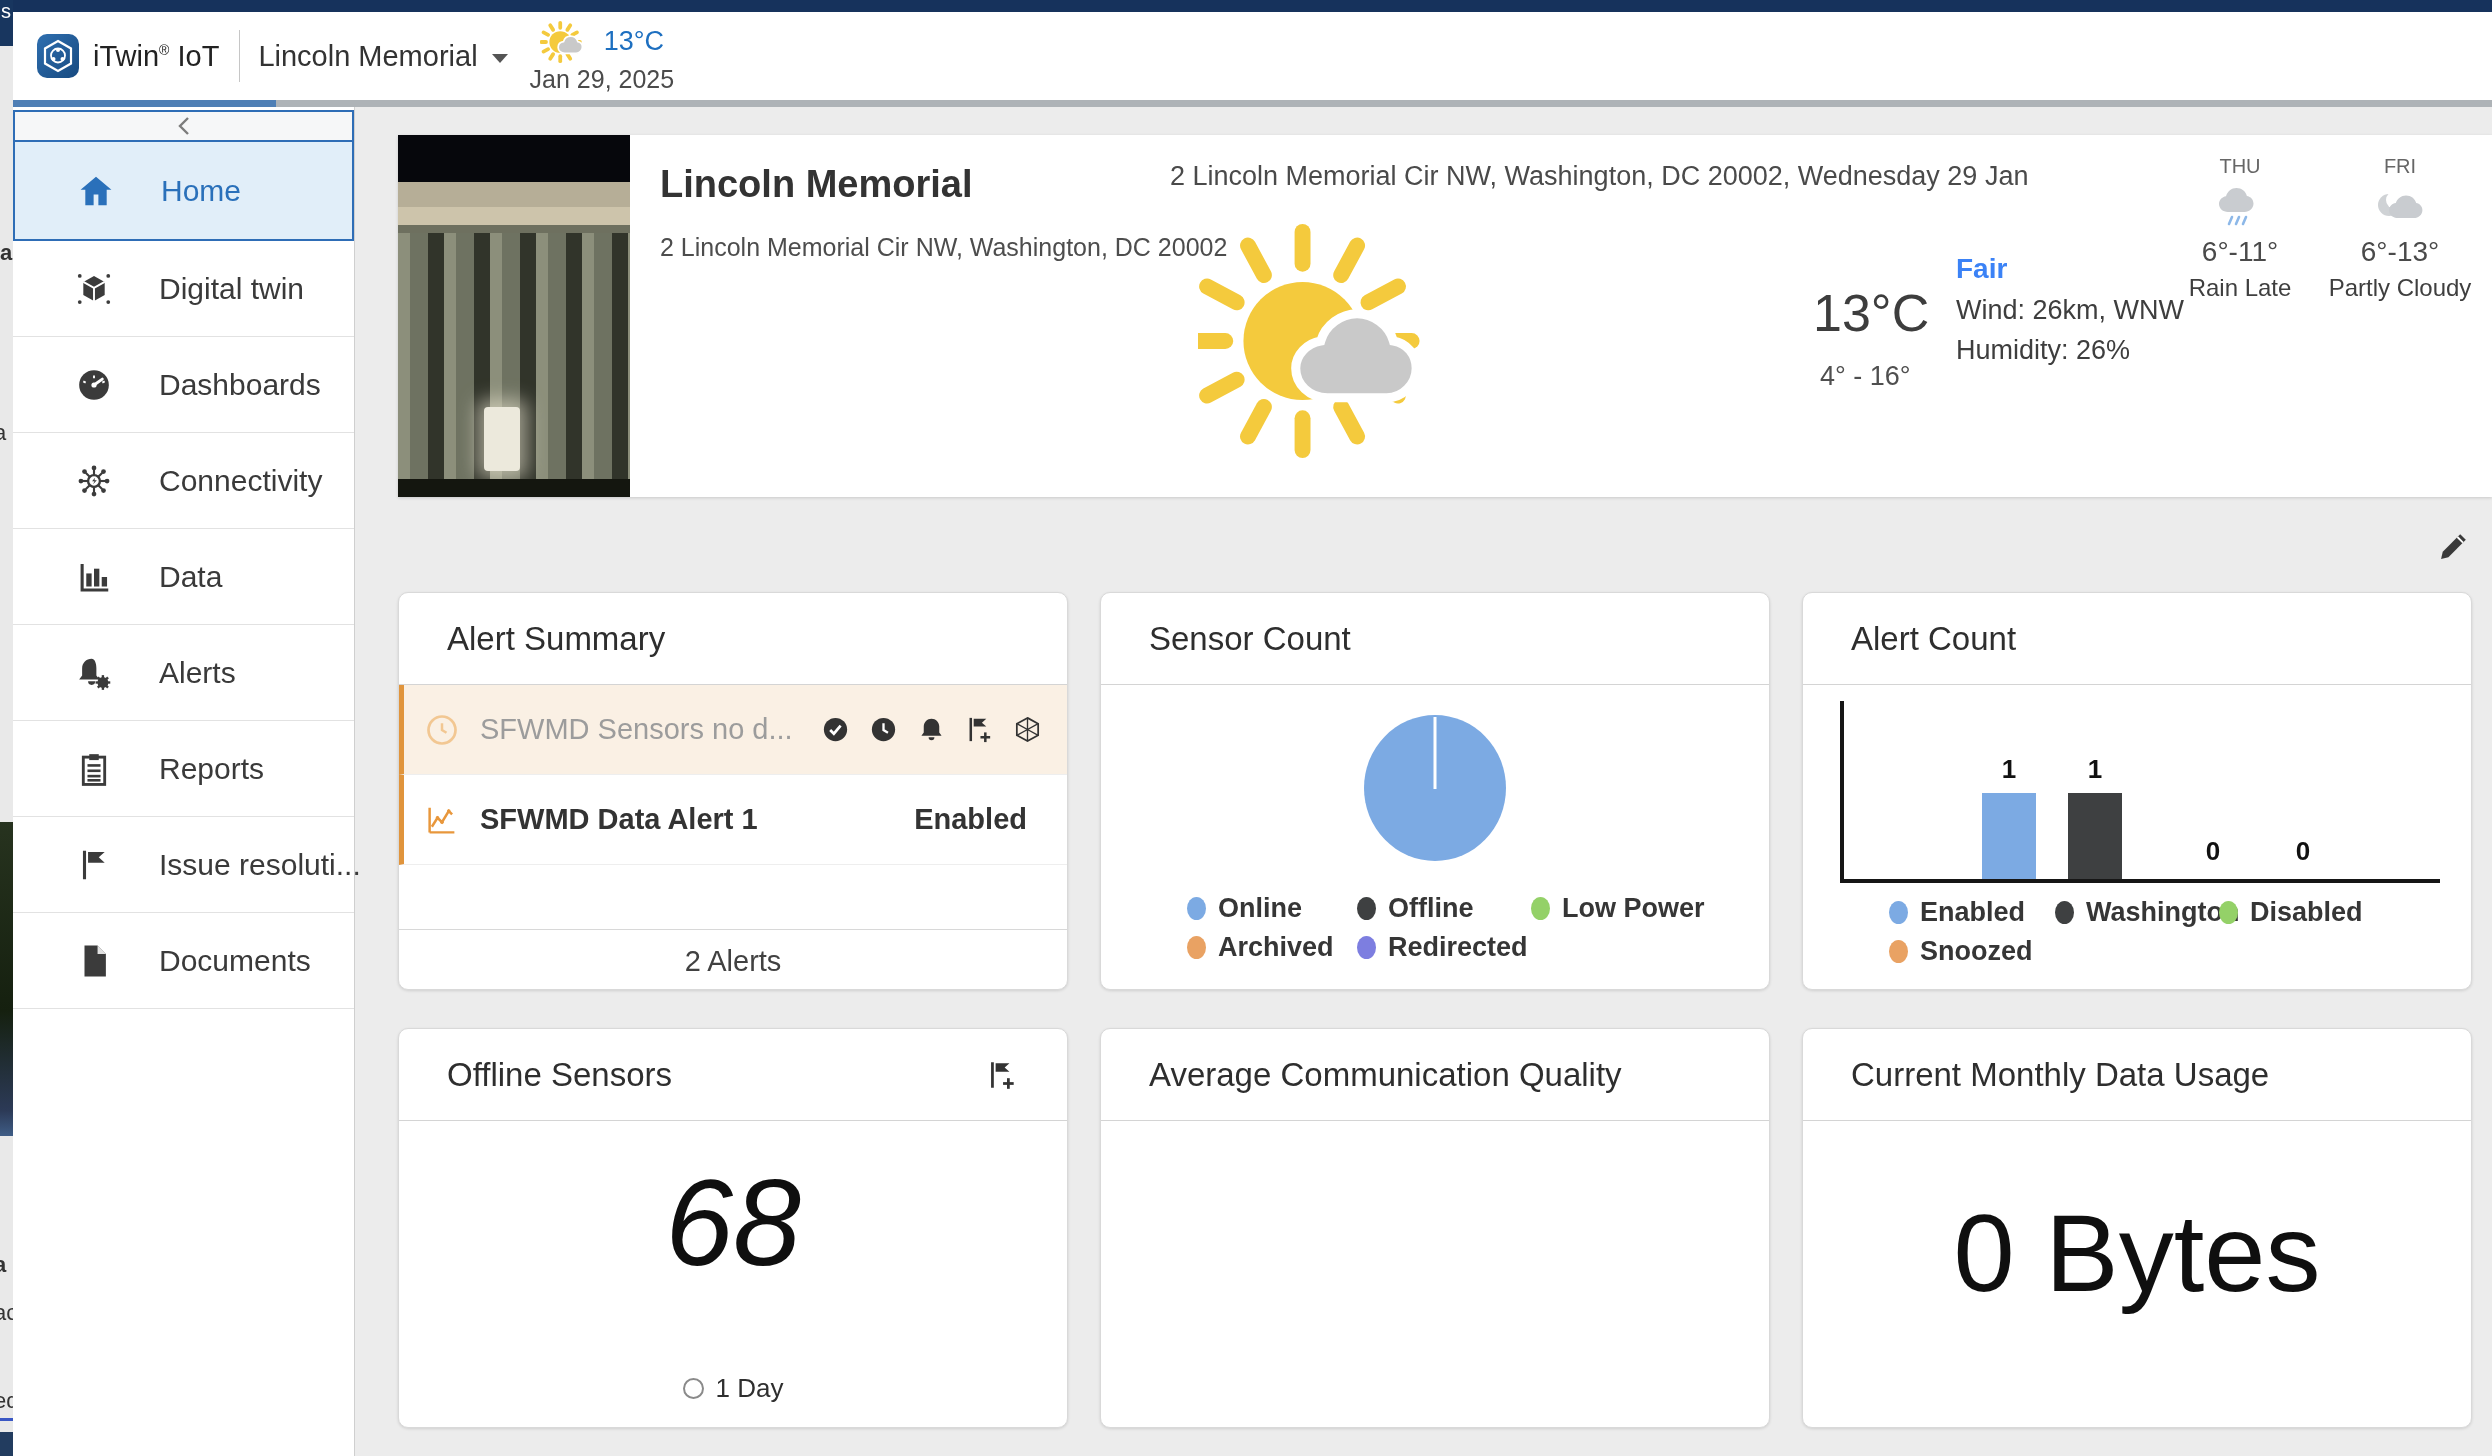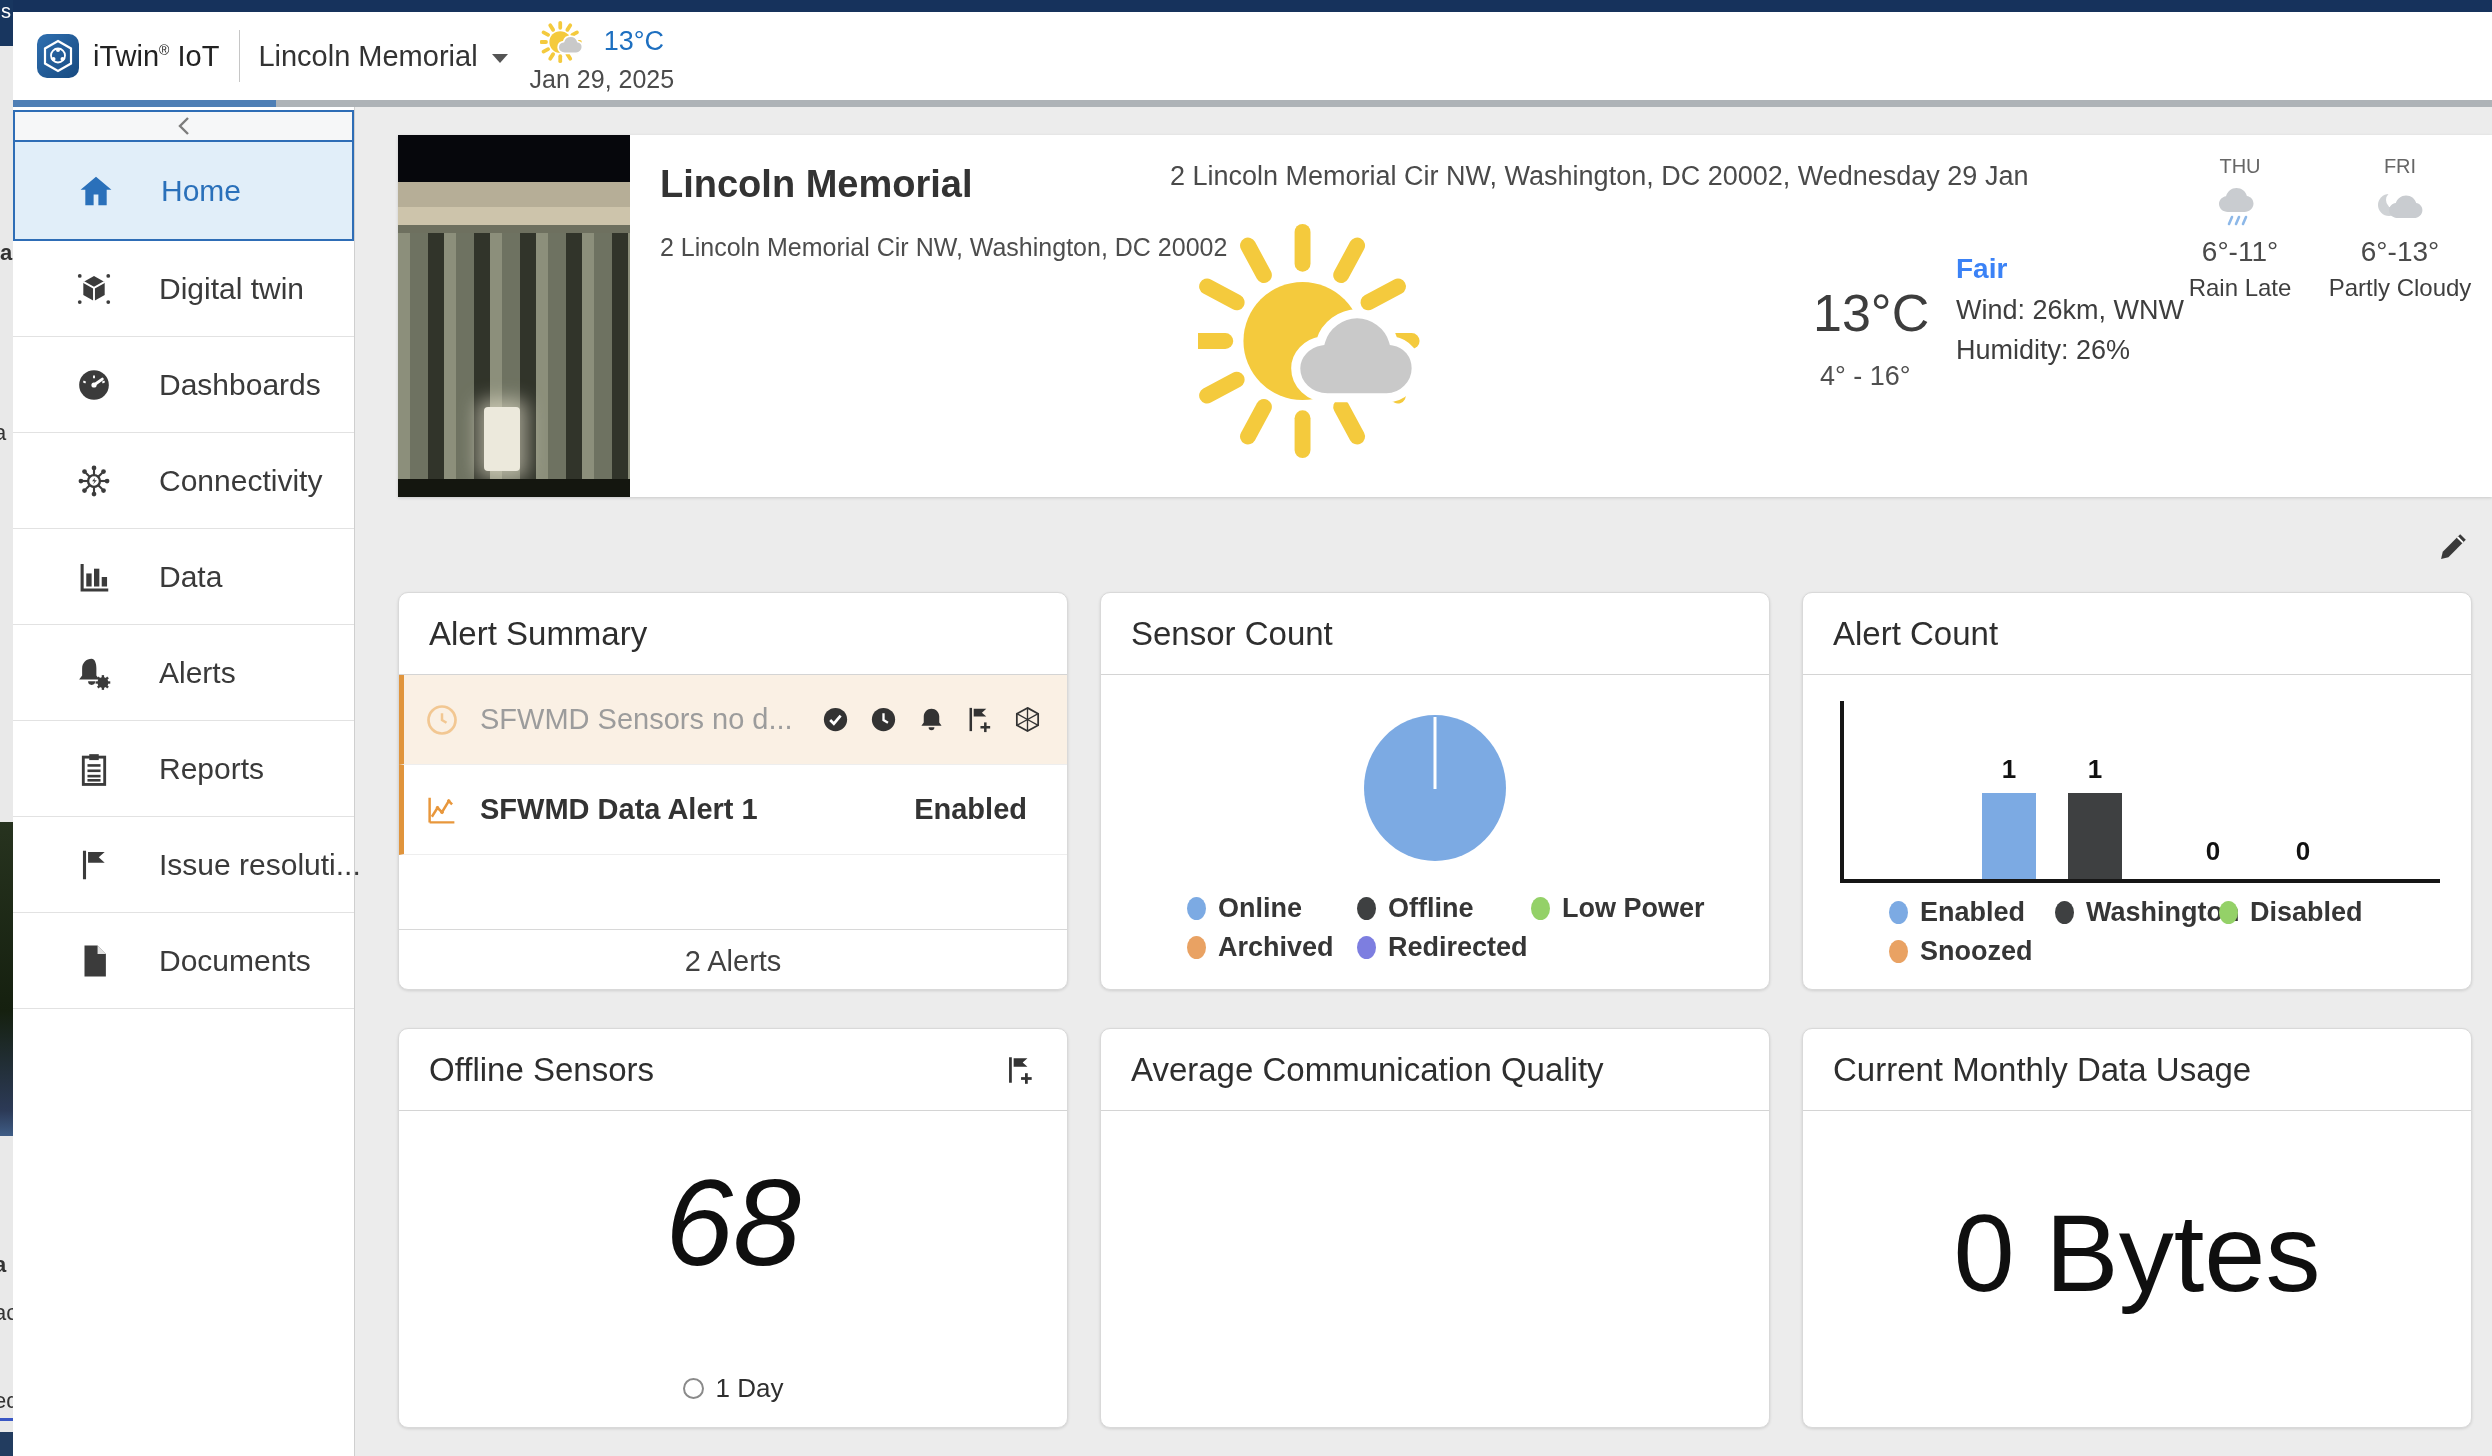--- a/index.html
+++ b/index.html
@@ -62,21 +62,21 @@
   .fc-day{font-size:20px;color:#666;}
   .fc-icon{width:56px;height:46px;}
   .fc-range{font-size:28px;color:#4a4a4a;}
   .fc-desc{font-size:24px;color:#3f3f3f;}
   
   .pencil-btn{position:absolute;left:2436px;top:526px;width:40px;height:40px;background:none;border:none;cursor:pointer;padding:0;z-index:2;}
   .card{position:absolute;width:670px;background:#fff;border:1px solid #d9d9d9;border-radius:10px;box-shadow:0 1px 3px rgba(0,0,0,.12);box-sizing:border-box;z-index:2;}
   .row1{top:592px;height:398px;}
   .row2{top:1028px;height:400px;}
   .cx1{left:398px;} .cx2{left:1100px;} .cx3{left:1802px;}
-  .card-header{position:relative;height:82px;border-bottom:1px solid #d4d4d4;display:flex;align-items:center;padding:0 30px;box-sizing:border-box;}
+  .card-header{position:relative;height:92px;border-bottom:1px solid #d4d4d4;display:flex;align-items:center;padding:0 48px;box-sizing:border-box;}
   .card-title{font-size:33px;color:#2e2e2e;}
   .card-header .hdr-action{margin-left:auto;width:34px;height:34px;cursor:pointer;}
   
   .as-row{position:relative;height:90px;display:flex;align-items:center;border-left:5px solid #e0943c;padding:0 24px 0 20px;box-sizing:border-box;border-bottom:1px solid #eee;}
   .as-row.muted{background:#faf0e4;}
   .as-row .row-icon{width:36px;height:36px;margin-right:20px;flex:0 0 36px;}
   .as-name{font-size:29px;}
   .as-row.muted .as-name{color:#9c9c9c;}
   .as-row .as-name.strong{font-weight:700;color:#333;}
   .as-actions{margin-left:auto;display:flex;align-items:center;gap:17px;}

